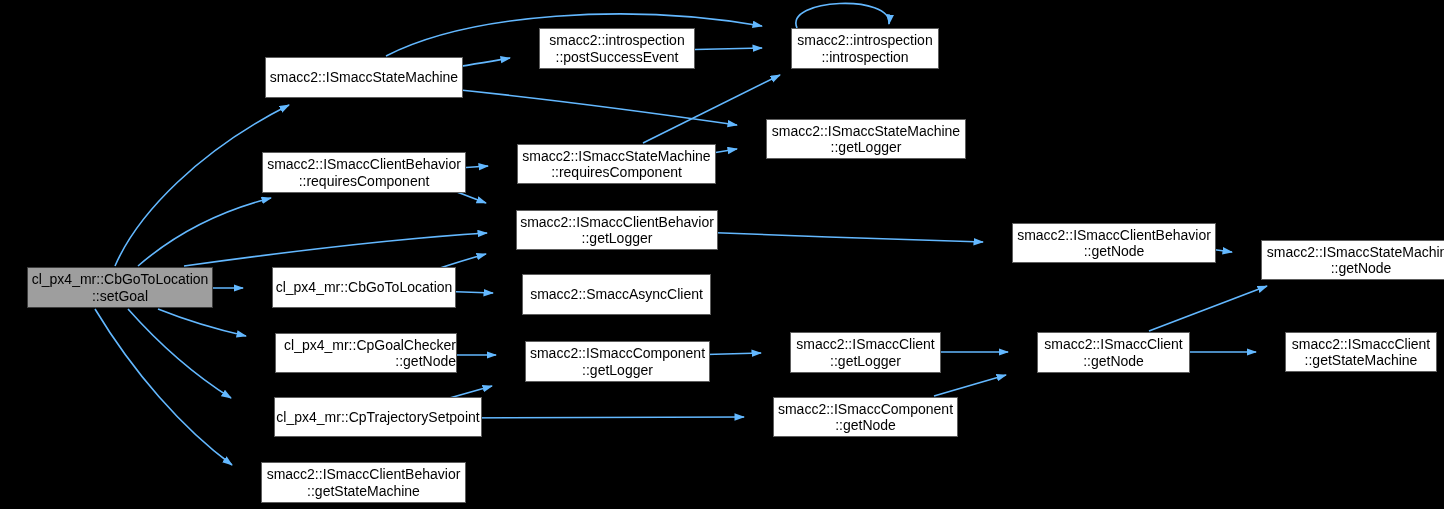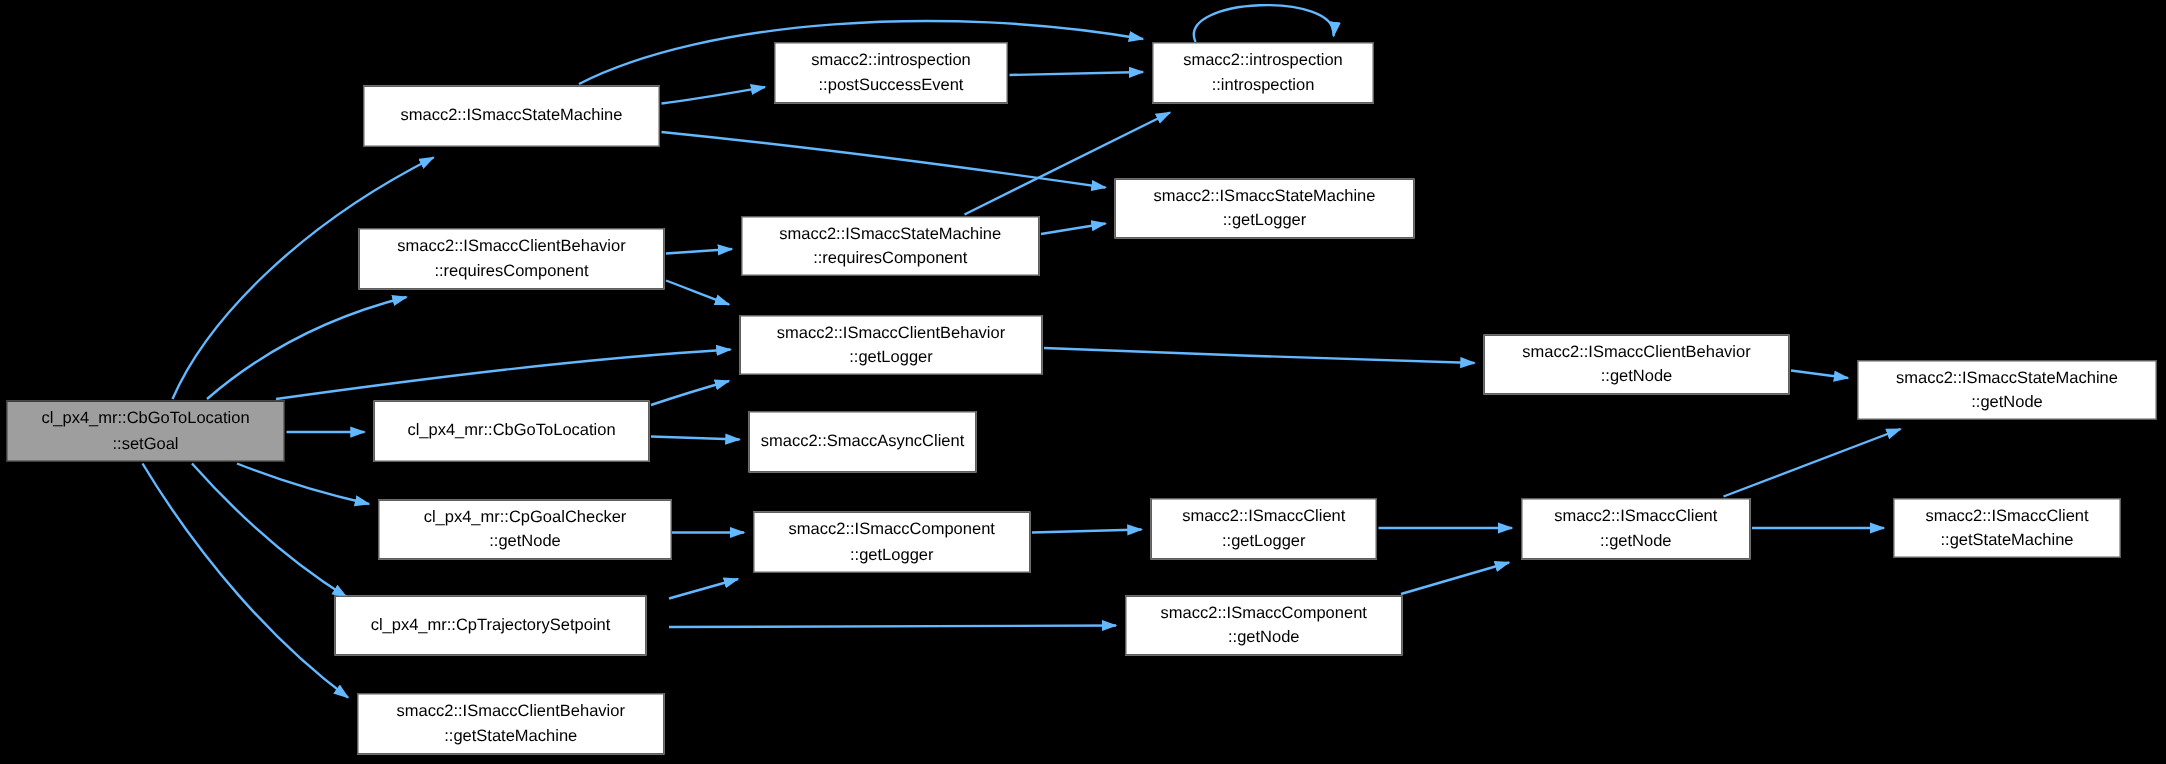--- a/index.html
+++ b/index.html
@@ -4,23 +4,24 @@
 <style>
   html,body{margin:0;padding:0;}
   body{background:#000;font-family:"Liberation Sans", sans-serif;}
   #graph{position:relative;width:1444px;height:509px;background:#000;overflow:hidden;}
   #edge-layer{position:absolute;left:0;top:0;width:1444px;height:509px;}
   .node{
     position:absolute;
     box-sizing:border-box;
     display:flex;flex-direction:column;justify-content:center;
     text-align:center;
-    font-size:11px;line-height:16.5px;
+    font-size:14px;line-height:16.5px;
     white-space:nowrap;
     cursor:pointer;
+    margin-left:23px;
   }
   .node span{display:block;}
   path.edge{fill:none;stroke-width:1.6px;}
 </style>
 </head>
 <body>
 
 <div id="graph" style="background: rgb(0, 0, 0);">
   <svg id="edge-layer" viewBox="0 0 1444 509" xmlns="http://www.w3.org/2000/svg">
     <defs>
@@ -87,36 +88,36 @@
         <span>smacc2::ISmaccStateMachine</span>
         <span>::getLogger</span>
       </div>
       <div class="node" style="left: 493px; top: 210px; width: 202px; height: 40px; background: rgb(255, 255, 255); border: 1.5px solid rgb(94, 94, 94); color: rgb(0, 0, 0);">
         <span>smacc2::ISmaccClientBehavior</span>
         <span>::getLogger</span>
       </div>
       <div class="node" style="left: 249px; top: 267px; width: 184px; height: 41px; background: rgb(255, 255, 255); border: 1.5px solid rgb(94, 94, 94); color: rgb(0, 0, 0);">
         <span>cl_px4_mr::CbGoToLocation</span>
       </div>
-      <div class="node" style="left: 499px; top: 274px; width: 152px; height: 41px; background: rgb(255, 255, 255); border: 1.5px solid rgb(94, 94, 94); color: rgb(0, 0, 0);">
+      <div class="node" style="left: 499px; top: 274px; width: 189px; height: 41px; background: rgb(255, 255, 255); border: 1.5px solid rgb(94, 94, 94); color: rgb(0, 0, 0);">
         <span>smacc2::SmaccAsyncClient</span>
       </div>
-      <div class="node" style="left: 252px; top: 333px; width: 196px; height: 40px; background: rgb(255, 255, 255); border: 1.5px solid rgb(94, 94, 94); color: rgb(0, 0, 0);">
+      <div class="node" style="left: 252px; top: 333px; width: 182px; height: 40px; background: rgb(255, 255, 255); border: 1.5px solid rgb(94, 94, 94); color: rgb(0, 0, 0); align-items: flex-end;">
         <span>cl_px4_mr::CpGoalChecker</span>
         <span>::getNode</span>
       </div>
       <div class="node" style="left: 502px; top: 341px; width: 185px; height: 41px; background: rgb(255, 255, 255); border: 1.5px solid rgb(94, 94, 94); color: rgb(0, 0, 0);">
         <span>smacc2::ISmaccComponent</span>
         <span>::getLogger</span>
       </div>
       <div class="node" style="left: 767px; top: 332px; width: 151px; height: 41px; background: rgb(255, 255, 255); border: 1.5px solid rgb(94, 94, 94); color: rgb(0, 0, 0);">
         <span>smacc2::ISmaccClient</span>
         <span>::getLogger</span>
       </div>
-      <div class="node" style="left: 223px; top: 397px; width: 208px; height: 40px; background: rgb(255, 255, 255); border: 1.5px solid rgb(94, 94, 94); color: rgb(0, 0, 0);">
+      <div class="node" style="left: 251px; top: 397px; width: 208px; height: 40px; background: rgb(255, 255, 255); border: 1.5px solid rgb(94, 94, 94); color: rgb(0, 0, 0);">
         <span>cl_px4_mr::CpTrajectorySetpoint</span>
       </div>
       <div class="node" style="left: 750px; top: 397px; width: 185px; height: 40px; background: rgb(255, 255, 255); border: 1.5px solid rgb(94, 94, 94); color: rgb(0, 0, 0);">
         <span>smacc2::ISmaccComponent</span>
         <span>::getNode</span>
       </div>
       <div class="node" style="left: 238px; top: 462px; width: 205px; height: 41px; background: rgb(255, 255, 255); border: 1.5px solid rgb(94, 94, 94); color: rgb(0, 0, 0);">
         <span>smacc2::ISmaccClientBehavior</span>
         <span>::getStateMachine</span>
       </div>

